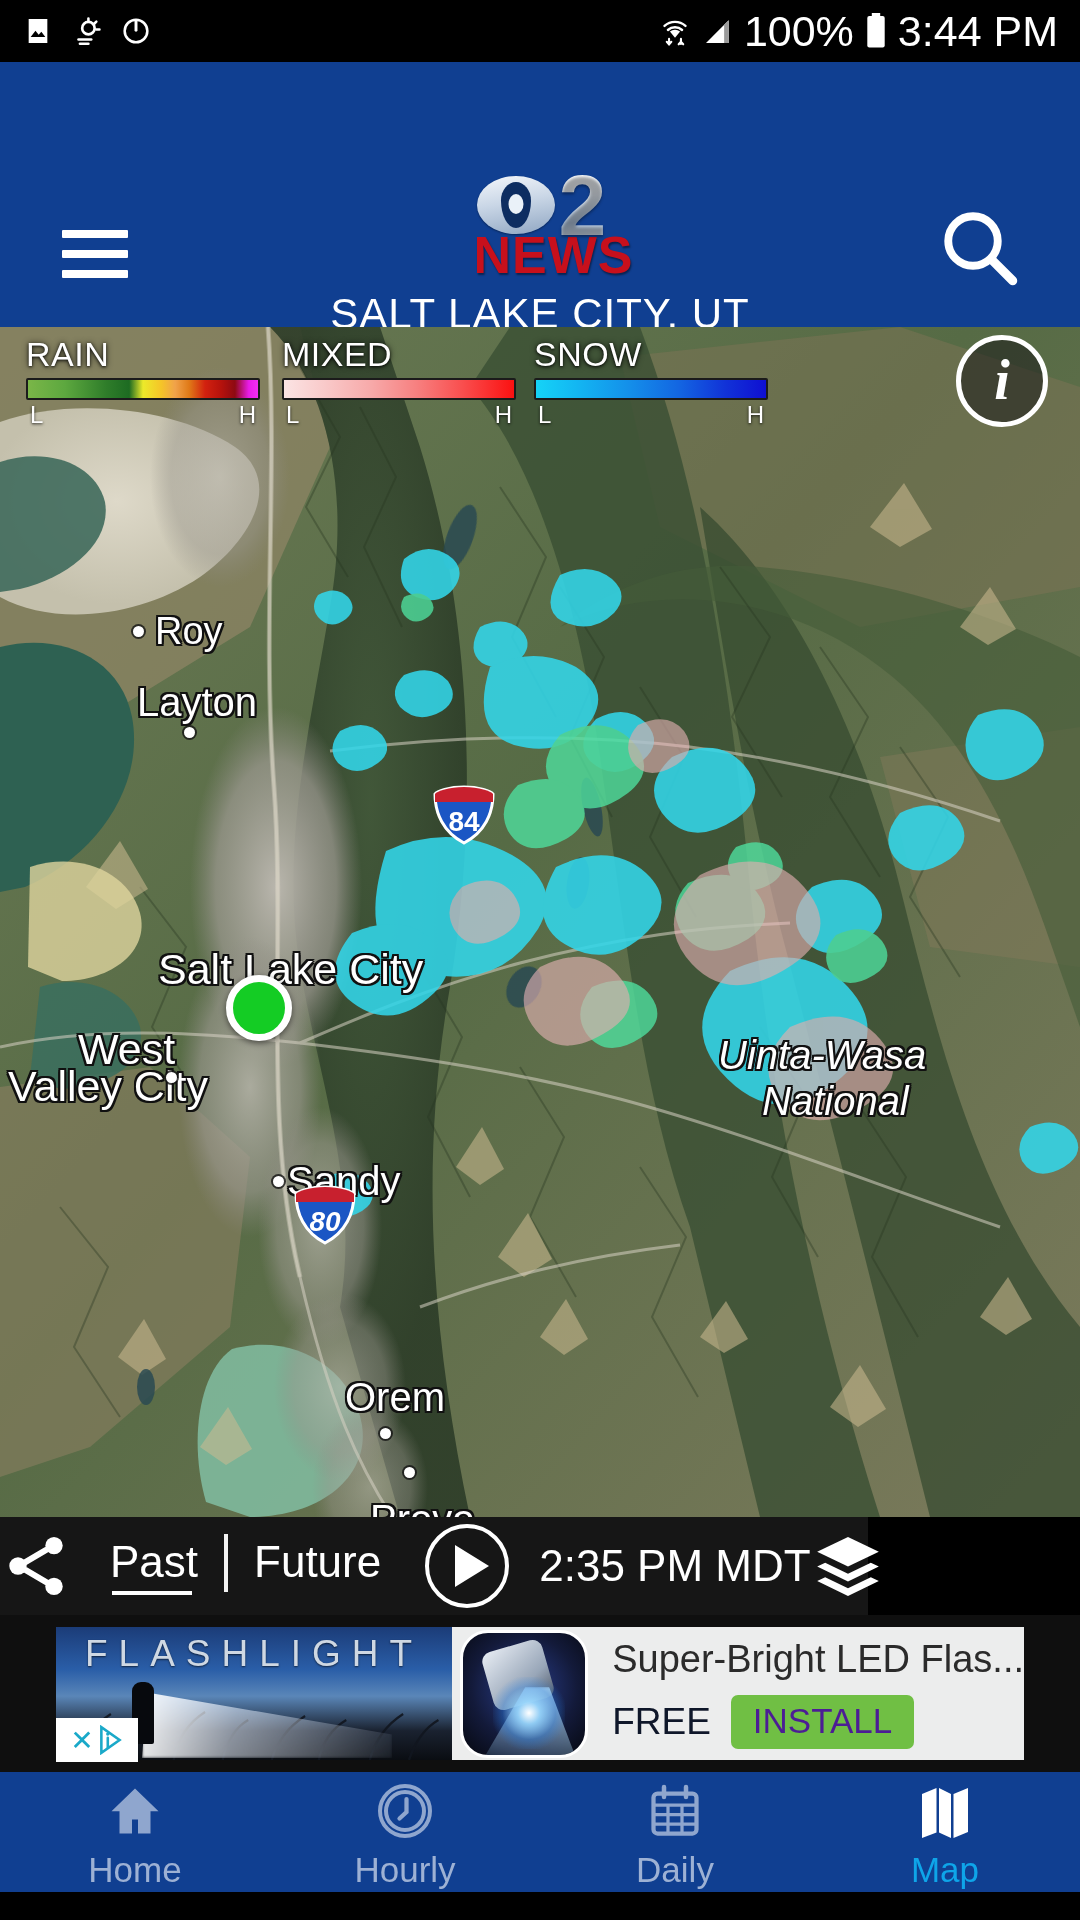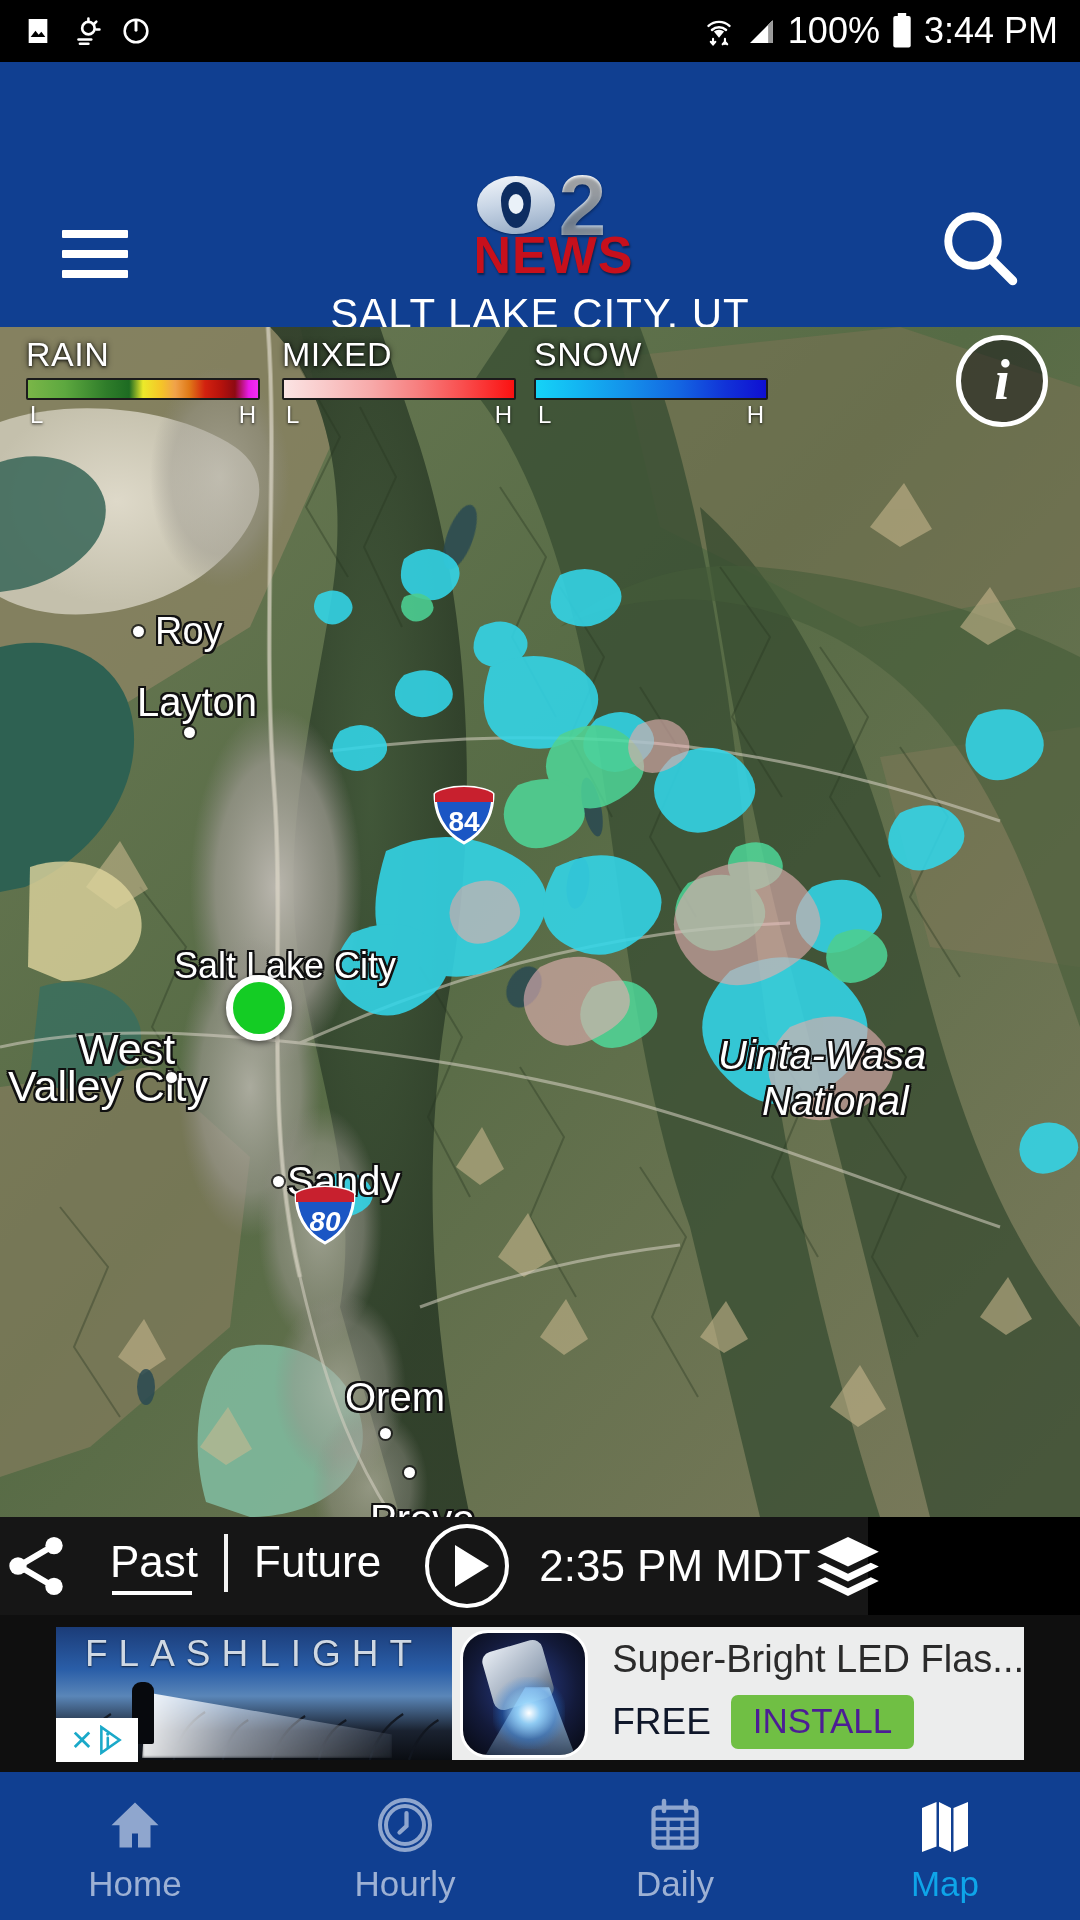--- a/index.html
+++ b/index.html
@@ -14,21 +14,21 @@
 
   
   .statusbar {
     position: absolute; top: 0; left: 0; width: 1080px; height: 62px;
     background: #000; display: flex; align-items: center;
     padding: 0 22px;
   }
   .sb-left { display: flex; align-items: center; gap: 16px; }
   .sb-right { margin-left: auto; display: flex; align-items: center; gap: 10px; }
   .sb-text {
-    color: #fff; font-size: 36px; font-weight: 400;
+    color: #fff; font-size: 43px; font-weight: 400;
     font-family: "Liberation Sans", sans-serif; letter-spacing: 0px;
   }
   .sb-icon { display: block; }
 
   
   .appbar {
     position: absolute; top: 62px; left: 0; width: 1080px; height: 265px;
     background: #103f91;
   }
   .hamburger {
@@ -276,21 +276,21 @@
   }
   .ad-choices {
     position: absolute; left: 56px; bottom: 10px;
     width: 82px; height: 44px; background: #fff;
     display: flex; align-items: center; justify-content: center; gap: 4px;
     cursor: pointer;
   }
 
   
   .navbar {
-    position: absolute; top: 1772px; left: 0; width: 1080px; height: 148px;
+    position: absolute; top: 1772px; left: 0; width: 1080px; height: 120px;
     background: #103f91; display: flex;
   }
   .nav-item {
     flex: 1; display: flex; flex-direction: column; align-items: center;
     justify-content: center; gap: 8px; cursor: pointer; padding-top: 6px;
   }
   .nav-label {
     font-size: 35px; font-family: "Liberation Sans", sans-serif;
     color: #9db1d4;
   }
@@ -549,21 +549,21 @@
       <div class="info-btn" style="pointer-events:auto;">
         <span class="ic">i</span>
       </div>
     </div>
 
     <div id="city-labels">
         <div class="mlabel" style="left: 155px; top: 283px; font-size: 38px;">Roy</div>
         <div class="mdot" style="left: 133px; top: 299px;"></div>
         <div class="mlabel" style="left: 137px; top: 353px; font-size: 40px;">Layton</div>
         <div class="mdot" style="left: 184px; top: 400px;"></div>
-        <div class="mlabel" style="left: 174px; top: 618px; font-size: 36px;">Salt Lake City</div>
+        <div class="mlabel" style="left: 158px; top: 618px; font-size: 43px;">Salt Lake City</div>
         <div class="mlabel" style="left: 78px; top: 698px; font-size: 43px;">West</div>
         <div class="mlabel" style="left: 8px; top: 735px; font-size: 43px;">Valley City</div>
         <div class="mdot" style="left: 166px; top: 745px;"></div>
         <div class="mlabel" style="left: 287px; top: 832px; font-size: 40px; text-align: right;">Sandy</div>
         <div class="mdot" style="left: 273px; top: 849px;"></div>
         <div class="mlabel" style="left: 345px; top: 1048px; font-size: 40px;">Orem</div>
         <div class="mdot" style="left: 380px; top: 1101px;"></div>
         <div class="mlabel" style="left: 370px; top: 1170px; font-size: 40px;">Provo</div>
         <div class="mdot" style="left: 404px; top: 1140px;"></div>
       </div>

